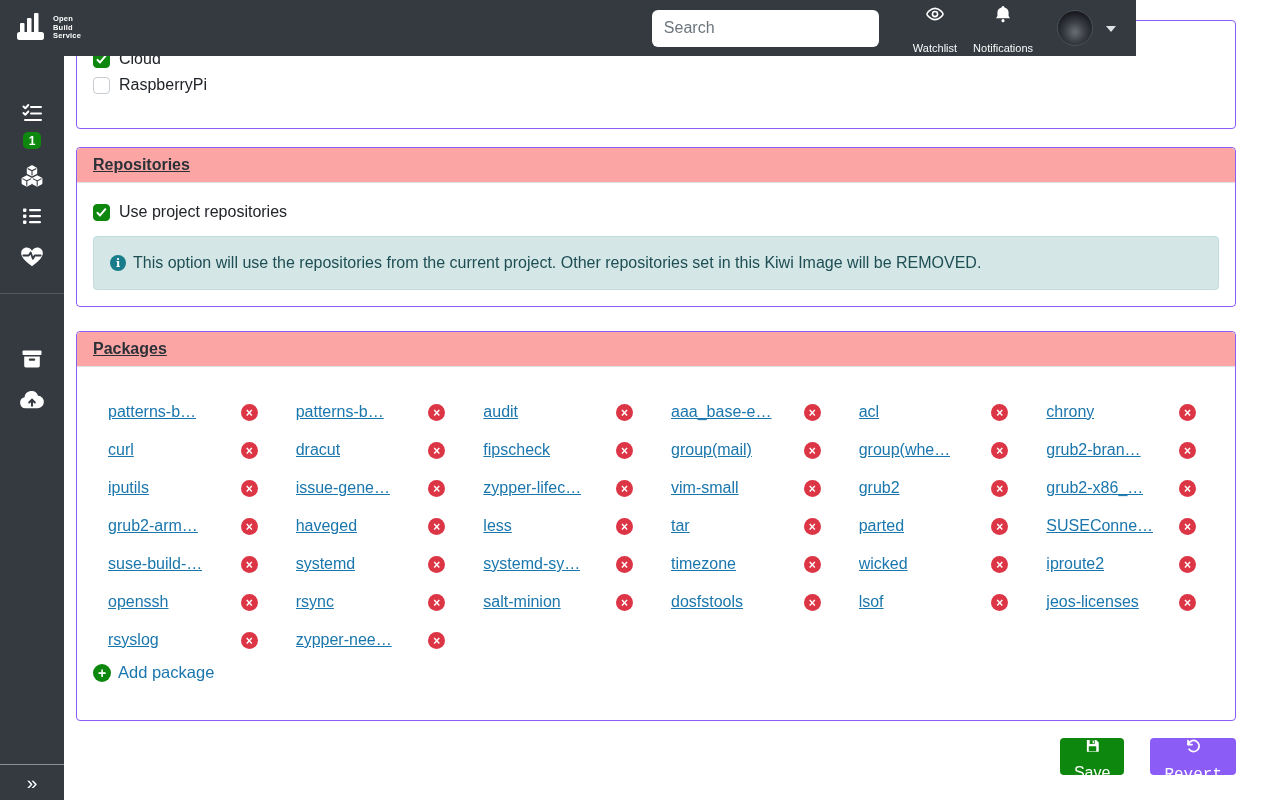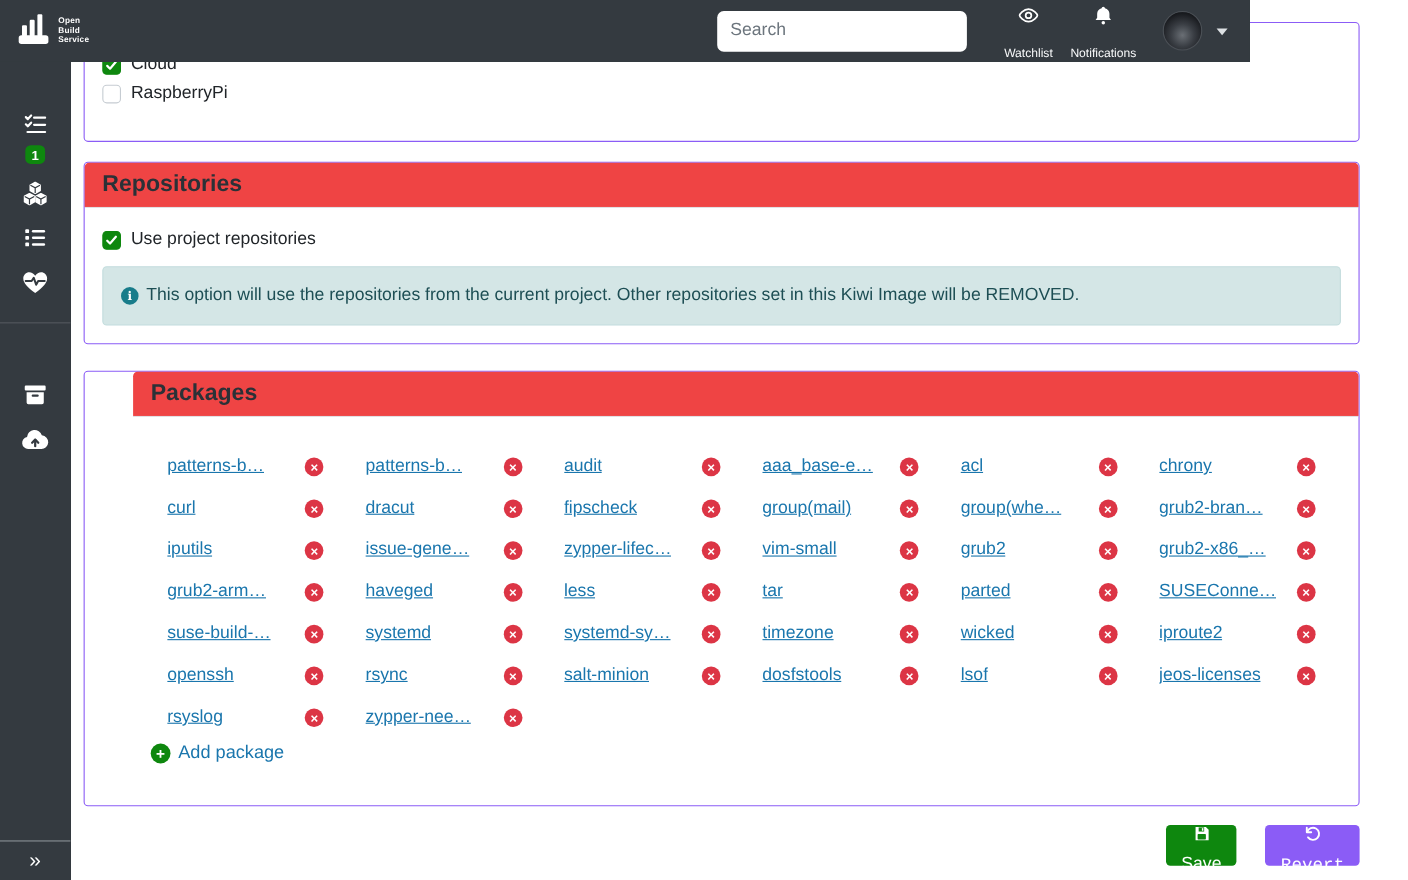--- a/index.html
+++ b/index.html
@@ -33,42 +33,42 @@
                 display:flex; align-items:center; justify-content:center; }
   .side-divider { width:64px; height:1px; background:#54595f; margin-top:22px; }
   .side-footer { margin-top:auto; width:64px; height:36px; border-top:1px solid #8a9095;
                  display:flex; align-items:center; justify-content:center;
                  color:#fff; font-size:19px; cursor:pointer; }
   .mt46{margin-top:46px} .mt16{margin-top:16px} .mt14{margin-top:14px} .mt54{margin-top:54px}
 
   
   .content { margin-left:64px; padding:56px 44px 15px 12px; }
   .card { background:#fff; border:1px solid #8b5cf6; border-radius:4px; }
-  .card-header { background:#ef4444; border-bottom:1px solid #dee2e6; padding:8px 16px;
-                 font-size:21px; font-weight:bold; color:#2b3137; border-radius:4px 4px 0 0; }
+  .card-header { background:#fca5a5; border-bottom:1px solid #dee2e6; padding:8px 16px;
+                 font-size:16px; font-weight:bold; color:#2b3137; border-radius:4px 4px 0 0;text-decoration:underline; }
   .card-body { padding:16px; }
 
   .card-profiles { margin-top:-36px; }
   .card-profiles .card-body { padding:25px 16px 30px; }
   .profile-option { display:flex; align-items:center; gap:9px; height:26px; }
   .cb { width:17px; height:17px; border-radius:4px; border:1px solid #c6ccd2; background:#fff;
         display:flex; align-items:center; justify-content:center; flex-shrink:0; cursor:pointer; }
   .cb.checked { background:#0e870e; border-color:#0e870e; }
   .cb-label { font-size:16px; color:#212529; }
 
   .card-repos { margin-top:18px; }
   .repo-check { display:flex; align-items:center; gap:9px; margin-top:4px; }
   .alert-info { margin-top:15px; background:#d4e6e6; border:1px solid #c2dcdd; border-radius:4px;
                 padding:0 16px; height:54px; display:flex; align-items:center; gap:7px;
                 color:#1d4e54; font-size:16px; }
   .info-icon { width:16px; height:16px; border-radius:50%; background:#187c8a; color:#fff;
                font-size:11px; font-weight:bold; font-family:"DejaVu Serif", serif;
                display:inline-flex; align-items:center; justify-content:center; flex-shrink:0; }
 
-  .card-packages { margin-top:24px;padding-left:44px; }
+  .card-packages { margin-top:24px; }
   .card-packages .card-body { padding:16px 16px 38px; }
   .pkg-grid { display:grid; grid-template-columns:repeat(6,1fr); }
   .pkg-cell { height:38px; display:flex; align-items:flex-end; padding:0 23px 0 15px; }
   .pkg-link { color:#1a76ad; font-size:16px; text-decoration:underline; white-space:nowrap;
               overflow:hidden; cursor:pointer; }
   .del-btn { margin-left:auto; width:17px; height:17px; border-radius:50%; background:#dc3545;
              color:#fff; font-size:12px; font-weight:bold; line-height:1;
              display:flex; align-items:center; justify-content:center; flex-shrink:0; cursor:pointer; }
   .add-row { margin-top:14px; display:flex; align-items:center; gap:7px; width:max-content; cursor:pointer; }
   .add-icon { width:18px; height:18px; border-radius:50%; background:#0e870e; color:#fff;

